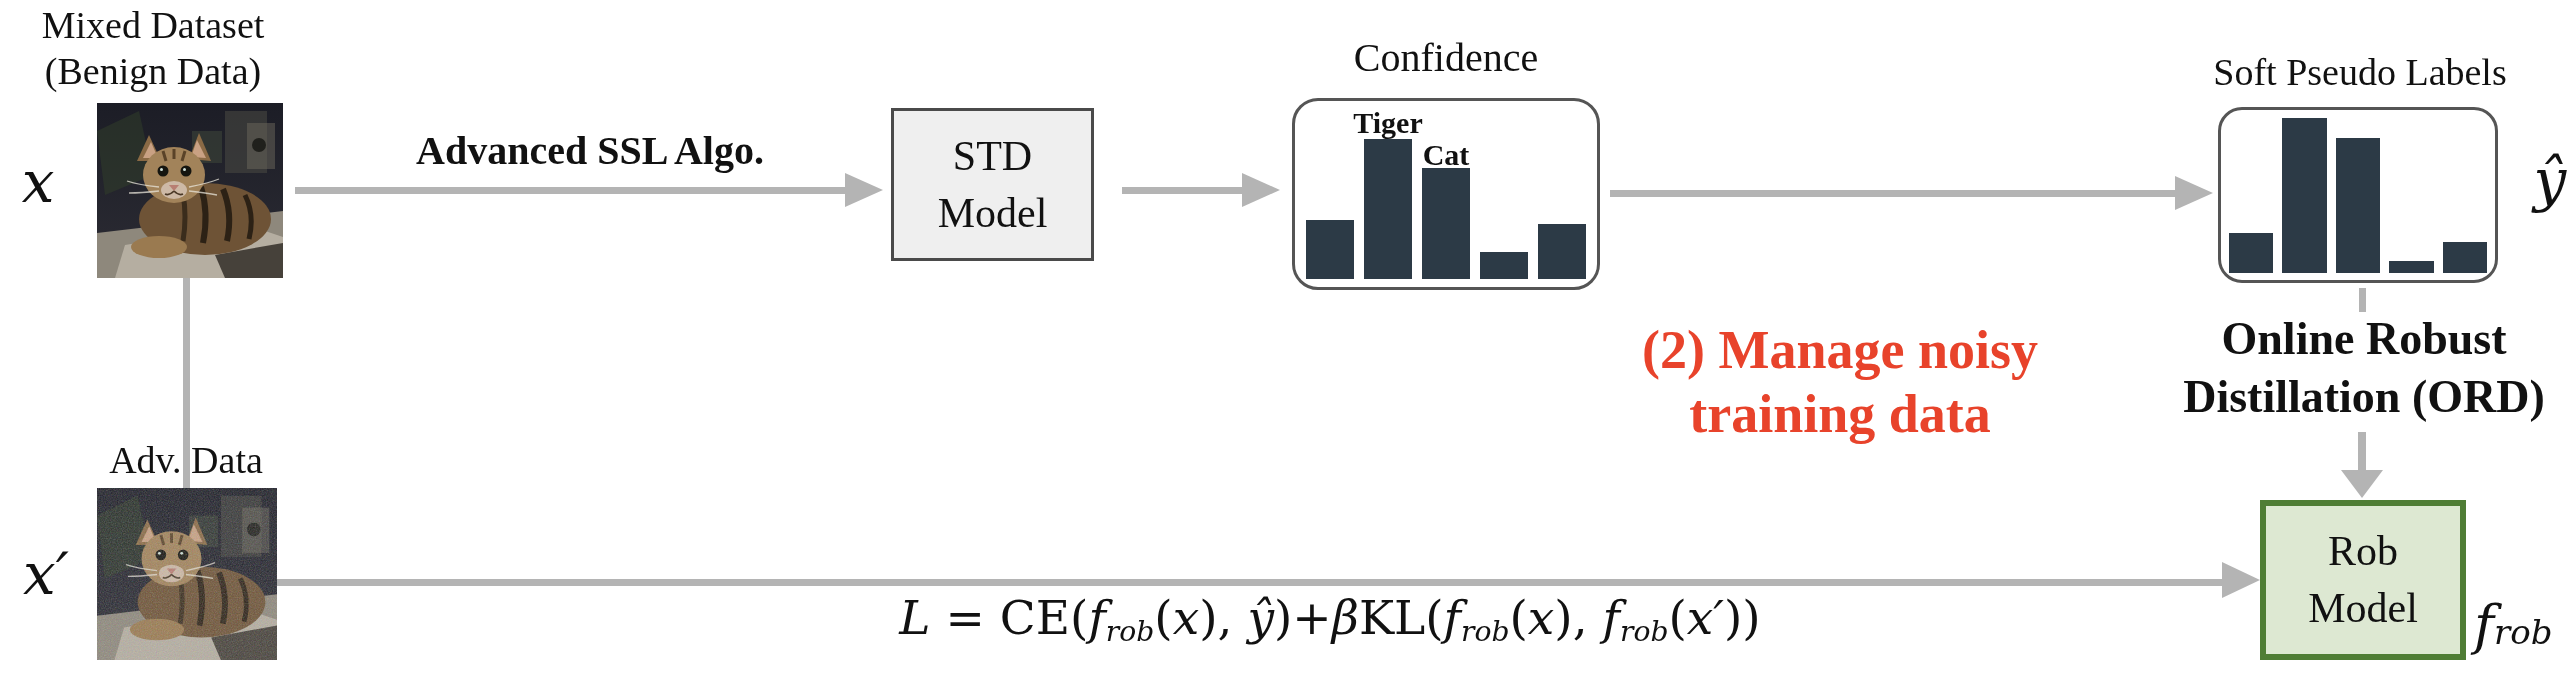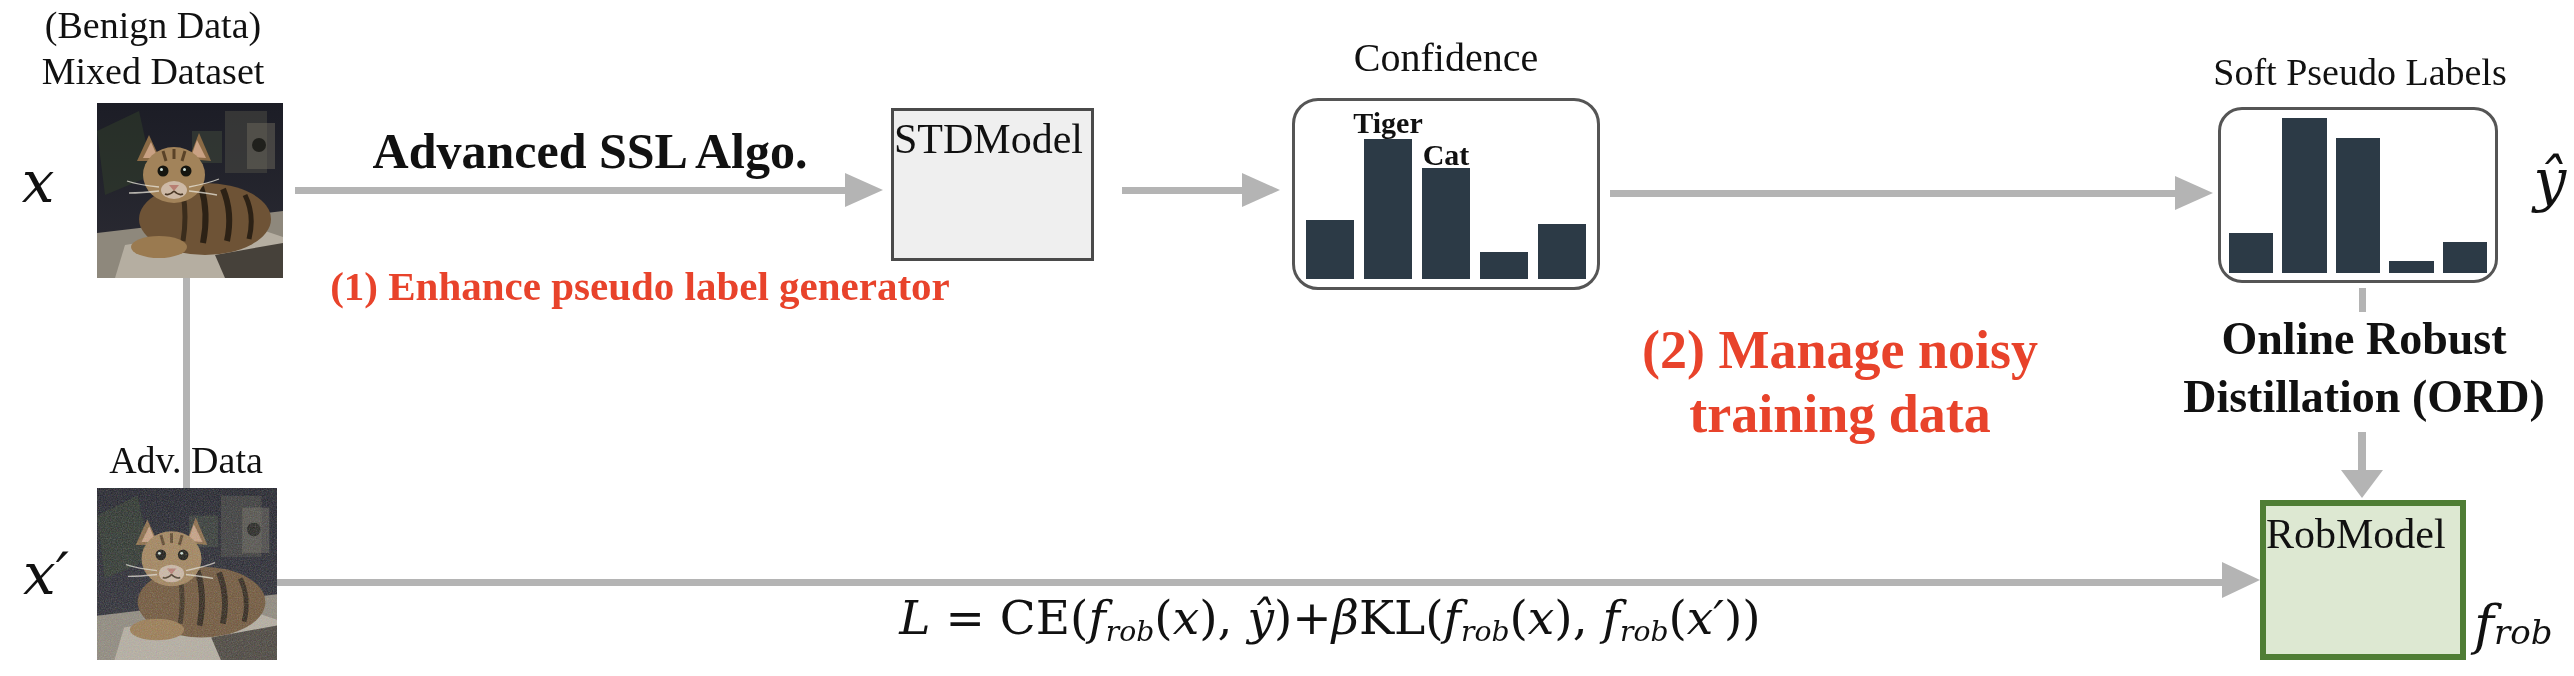--- a/index.html
+++ b/index.html
@@ -12,30 +12,30 @@
   .red{color:var(--red,#e8432b);font-weight:bold}
   .shaft-h{position:absolute;height:7px;background:var(--arrow,#b4b4b4)}
   .shaft-v{position:absolute;width:7px;background:var(--arrow,#b4b4b4)}
   .head-r{position:absolute;width:0;height:0;border-top:17px solid transparent;
           border-bottom:17px solid transparent;border-left:38px solid var(--arrow,#b4b4b4)}
   .head-d{position:absolute;width:0;height:0;border-left:21px solid transparent;
           border-right:21px solid transparent;border-top:28px solid var(--arrow,#b4b4b4)}
   .panel{position:absolute;background:#fff;border:3px solid var(--panelBorder,#555);box-sizing:border-box}
   .bars{position:absolute;display:flex;align-items:flex-end}
   .bars .bar{flex:1}
-  .modelbox{position:absolute;box-sizing:border-box;display:flex;flex-direction:row;
-            text-align:center;font-size:42px;line-height:57px}
+  .modelbox{position:absolute;box-sizing:border-box;display:flex;flex-direction:column;
+            justify-content:center;text-align:center;font-size:42px;line-height:57px}
 
   #mixed-label{left:18px;top:2px;width:270px;font-size:38px;line-height:46px}
   #x-sym{left:6px;top:148px;width:64px;font-size:58px}
   #benign-img{left:97px;top:103px;width:186px;height:175px}
   #vline{left:183px;top:277px;height:212px}
   #arrow1-shaft{left:295px;top:187px;width:550px}
   #arrow1-head{left:845px;top:173px}
-  #ssl1{left:330px;top:128px;width:520px;font-size:50px;line-height:46px}
+  #ssl1{left:330px;top:128px;width:520px;font-size:40px;line-height:46px}
   #ssl2{left:330px;top:202px;width:520px;font-size:46px;line-height:46px}
   #note1{left:280px;top:264px;width:720px;font-size:41px;line-height:44px}
   #std-box{left:891px;top:108px;width:203px;height:153px;background:var(--boxFill,#efefef);
            border:3px solid var(--boxBorder,#4a4a4a)}
   #arrow2-shaft{left:1122px;top:187px;width:120px}
   #arrow2-head{left:1242px;top:173px}
   #conf-panel{left:1292px;top:98px;width:308px;height:192px;border-radius:26px}
   #conf-title{left:1290px;top:34px;width:312px;font-size:40px}
   #conf-bars{left:11px;right:11px;bottom:8px;height:140px;gap:10px}
   #tiger-label{left:1338px;top:106px;width:100px;font-size:30px}
@@ -68,22 +68,22 @@
   #formula .it{font-style:italic}
   #formula .sub,.sub{font-style:italic}
   #formula .sub{font-size:0.60em;vertical-align:-0.25em}
 </style>
 </head>
 <body>
 
 <div class="canvas">
 
   <div class="abs ctr" id="mixed-label">
+    <div>Mixed Dataset</div>
     <div>(Benign Data)</div>
-    <div>Mixed Dataset</div>
   </div>
   <div class="abs ctr math" id="x-sym">x</div>
 
   <div class="shaft-v" id="vline"></div>
 
   <div class="abs" id="benign-img">
     <svg width="186" height="175" viewBox="0 0 186 175">
       <defs>
         <linearGradient id="nightbg" x1="0" y1="0" x2="0" y2="1">
           <stop offset="0" stop-color="#1c1d26"></stop>
@@ -124,21 +124,20 @@
           <path d="M62 84 Q42 82 30 78 M62 88 Q44 90 32 90 M92 84 Q112 80 122 76 M92 88 Q110 90 120 92" stroke="#e8e4da" stroke-width="1.3" fill="none" opacity="0.75"></path>
         </g>
       </defs>
       <use href="#cat-scene"></use>
     </svg>
   </div>
 
   <div class="shaft-h" id="arrow1-shaft"></div>
   <div class="head-r" id="arrow1-head"></div>
   <div class="abs ctr b" id="ssl1">Advanced SSL Algo.</div>
-  <div class="abs ctr red" id="note1">(1) Enhance pseudo label generator</div>
 
   <div class="modelbox" id="std-box">
     <div>STD</div>
     <div>Model</div>
   </div>
 
   <div class="shaft-h" id="arrow2-shaft"></div>
   <div class="head-r" id="arrow2-head"></div>
 
   <div class="abs ctr" id="conf-title">Confidence</div>

